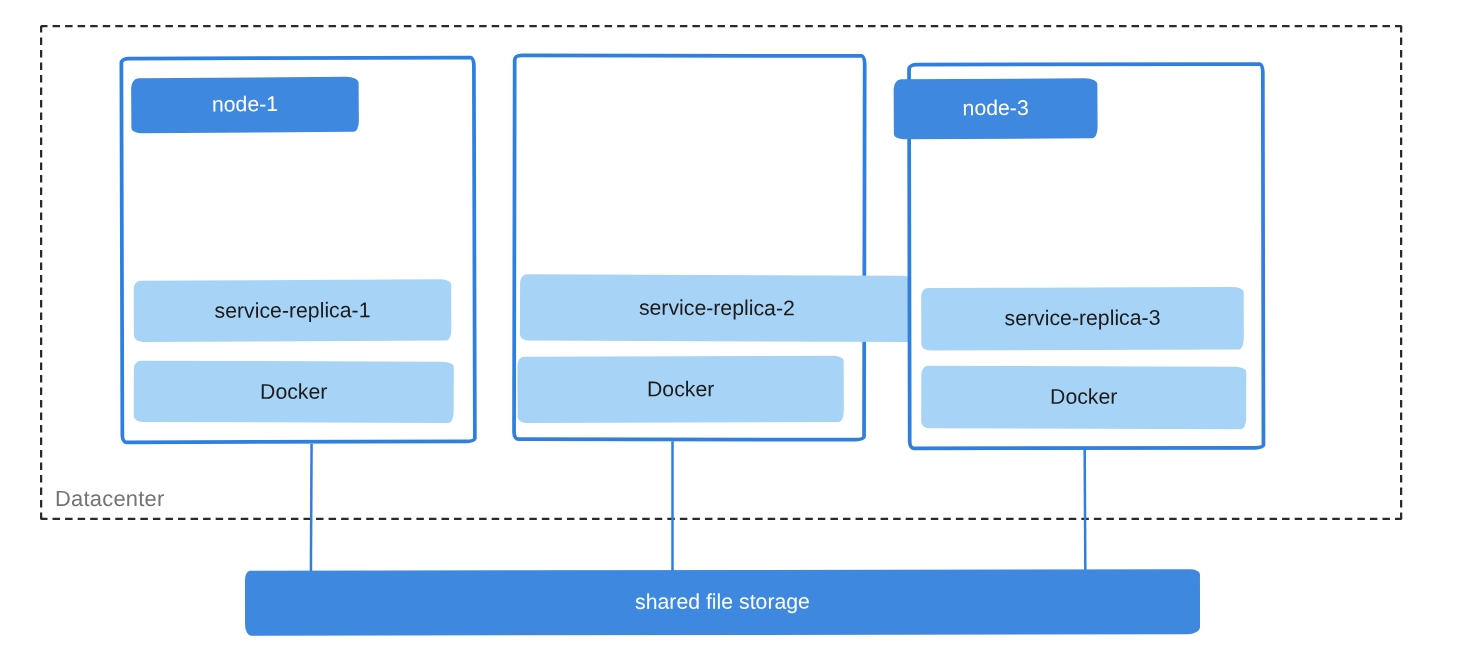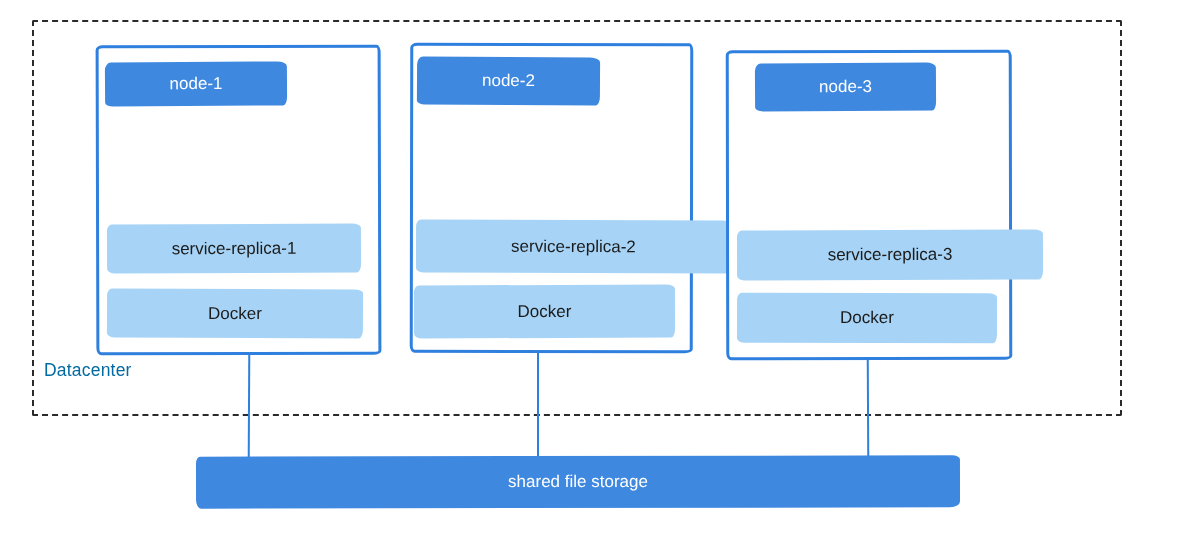--- a/index.html
+++ b/index.html
@@ -18,22 +18,22 @@
   }
   .canvas { position: absolute; inset: 0; width: 1179px; height: 536px; }
 
   
   .dc-boundary {
     position: absolute; left: 32px; top: 20px; width: 1090px; height: 396px;
     border: 2px dashed var(--dash);
     border-radius: 2px;
   }
   .dc-label {
-    position: absolute; left: 44px; top: 360px;
-    font-size: 17.5px; color: #0369a1; letter-spacing: 0.2px;
+    position: absolute; left: 44px; top: 389px;
+    font-size: 17.5px; color: #737373; letter-spacing: 0.2px;
   }
 
   
   .node-box {
     position: absolute;
     border: 3px solid var(--border-blue);
     background: #ffffff;
     border-radius: 7px 4px 8px 5px / 5px 8px 4px 7px;
   }
   .node-1 { left: 96px;  top: 45px; width: 285px; height: 310px; transform: rotate(-0.15deg); }
@@ -44,34 +44,34 @@
   .node-title {
     position: absolute;
     background: var(--blue);
     color: var(--white-text);
     display: flex; align-items: center; justify-content: center;
     font-size: 17px;
     border-radius: 6px 10px 4px 8px / 8px 5px 9px 4px;
   }
   .title-1 { left: 105px; top: 62px; width: 182px; height: 44px; transform: rotate(-0.4deg); }
   .title-2 { left: 417px; top: 57px; width: 183px; height: 48px; transform: rotate(0.3deg); }
-  .title-3 { left: 755px; top: 63px; width: 181px; height: 48px; transform: rotate(-0.3deg); }
+  .title-3 { left: 715px; top: 63px; width: 163px; height: 48px; transform: rotate(-0.3deg); }
 
   
   .inner-bar {
     position: absolute;
     background: var(--light-blue);
     color: var(--dark-text);
     display: flex; align-items: center; justify-content: center;
     font-size: 17px;
     border-radius: 5px 9px 4px 7px / 7px 4px 9px 5px;
   }
   .sr-1 { left: 107px; top: 224px; width: 254px; height: 49px; transform: rotate(-0.25deg); }
   .sr-2 { left: 416px; top: 220px; width: 315px; height: 53px; transform: rotate(0.2deg); }
-  .sr-3 { left: 737px; top: 230px; width: 306px; height: 50px; transform: rotate(-0.2deg); }
+  .sr-3 { left: 737px; top: 230px; width: 258px; height: 50px; transform: rotate(-0.2deg); }
   .dk-1 { left: 107px; top: 289px; width: 256px; height: 49px; transform: rotate(0.2deg); }
   .dk-2 { left: 414px; top: 285px; width: 261px; height: 53px; transform: rotate(-0.2deg); }
   .dk-3 { left: 737px; top: 293px; width: 260px; height: 50px; transform: rotate(0.15deg); }
 
   
   .connector {
     position: absolute; width: 2px; background: var(--border-blue);
   }
   .c-1 { left: 248px; top: 355px; height: 102px; transform: rotate(0.3deg); }
   .c-2 { left: 537px; top: 353px; height: 104px; }
@@ -95,21 +95,20 @@
 
   <div class="dc-boundary"></div>
   <div class="dc-label">Datacenter</div>
 
   <div class="node-box node-1"></div>
   <div class="node-title title-1">node-1</div>
   <div class="inner-bar sr-1">service-replica-1</div>
   <div class="inner-bar dk-1">Docker</div>
 
   <div class="node-box node-2"></div>
-  <div class="node-title title-2">node-2</div>
   <div class="inner-bar sr-2">service-replica-2</div>
   <div class="inner-bar dk-2">Docker</div>
 
   <div class="node-box node-3"></div>
   <div class="node-title title-3">node-3</div>
   <div class="inner-bar sr-3">service-replica-3</div>
   <div class="inner-bar dk-3">Docker</div>
 
   <div class="connector c-1"></div>
   <div class="connector c-2"></div>

